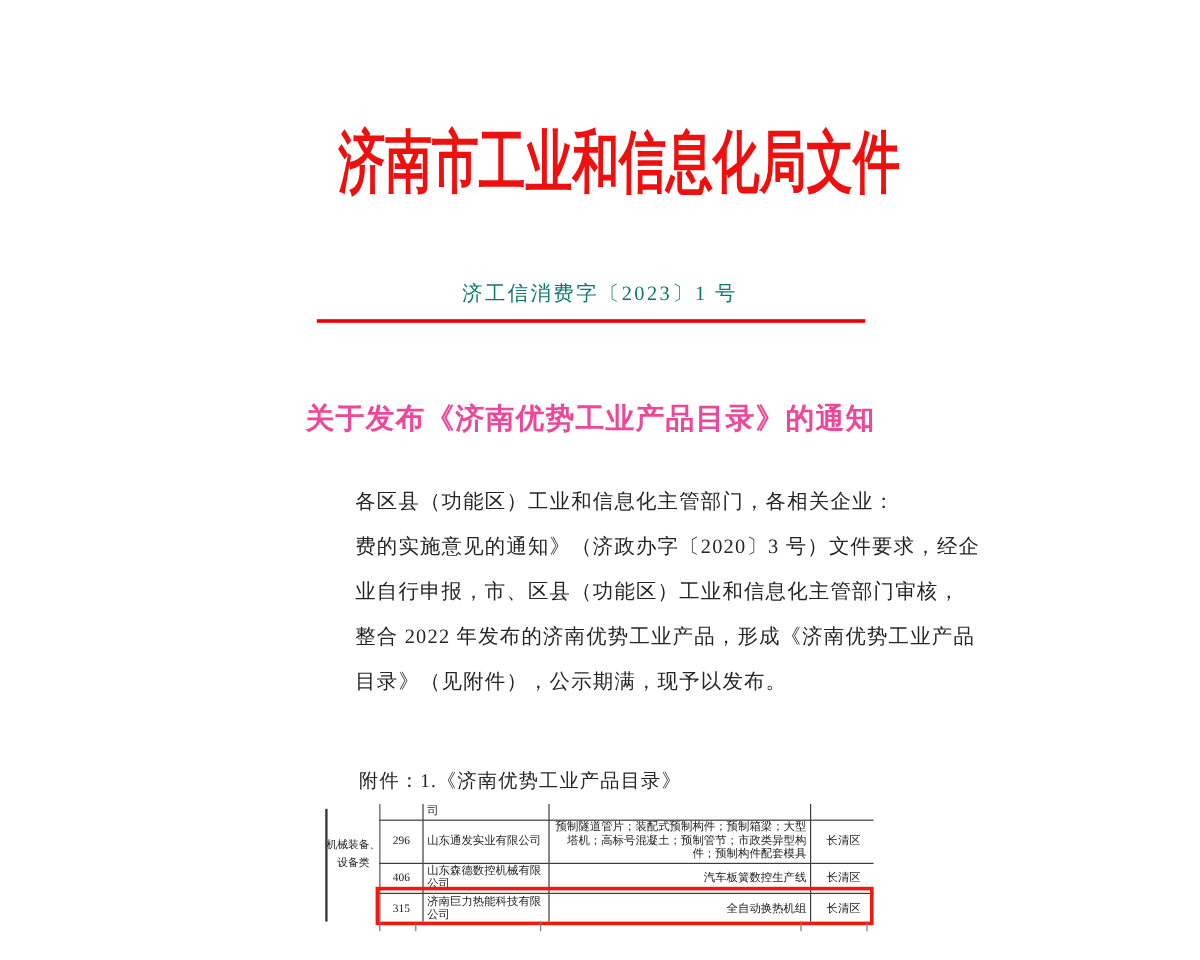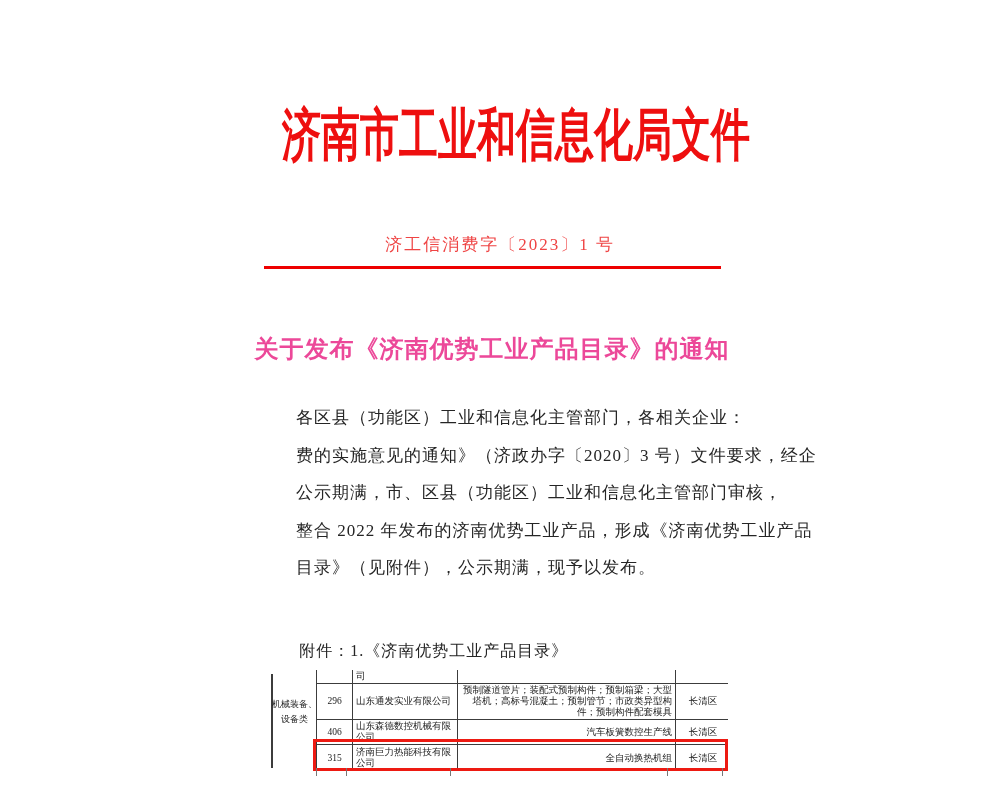--- a/index.html
+++ b/index.html
@@ -18,21 +18,21 @@
   .letterhead .scale{
     display:inline-block;
     font-size:39px;font-weight:bold;color:#ee0f0f;
     letter-spacing:0px;white-space:nowrap;
     transform:scaleY(1.45);transform-origin:center top;
   }
 
   
   .docnum{
     left:0;top:233px;width:1000px;text-align:center;
-    font-size:17px;letter-spacing:2px;color:#ef4444;
+    font-size:17px;letter-spacing:2px;color:#0f766e;
   }
 
   
   .red-rule{
     left:264px;top:266px;width:457px;height:3px;background:#ee0000;
   }
 
   
   .notice-title{
     left:0;top:333px;width:984px;text-align:center;
@@ -104,21 +104,21 @@
 
 <div class="abs docnum">济工信消费字〔2023〕1 号</div>
 
 <div class="abs red-rule"></div>
 
 <div class="abs notice-title">关于发布《济南优势工业产品目录》的通知</div>
 
 <div class="abs body-block">
   <div class="body-line">各区县（功能区）工业和信息化主管部门，各相关企业：</div>
   <div class="body-line">费的实施意见的通知》（济政办字〔2020〕3 号）文件要求，经企</div>
-  <div class="body-line">公示期满，市、区县（功能区）工业和信息化主管部门审核，</div>
+  <div class="body-line">业自行申报，市、区县（功能区）工业和信息化主管部门审核，</div>
   <div class="body-line">整合 2022 年发布的济南优势工业产品，形成《济南优势工业产品</div>
   <div class="body-line">目录》（见附件），公示期满，现予以发布。</div>
 </div>
 
 <div class="abs attachment">附件：1.《济南优势工业产品目录》</div>
 
 <div class="abs cat-line"></div>
 <div class="abs category">
   <div>机械装备、</div>
   <div>设备类</div>

